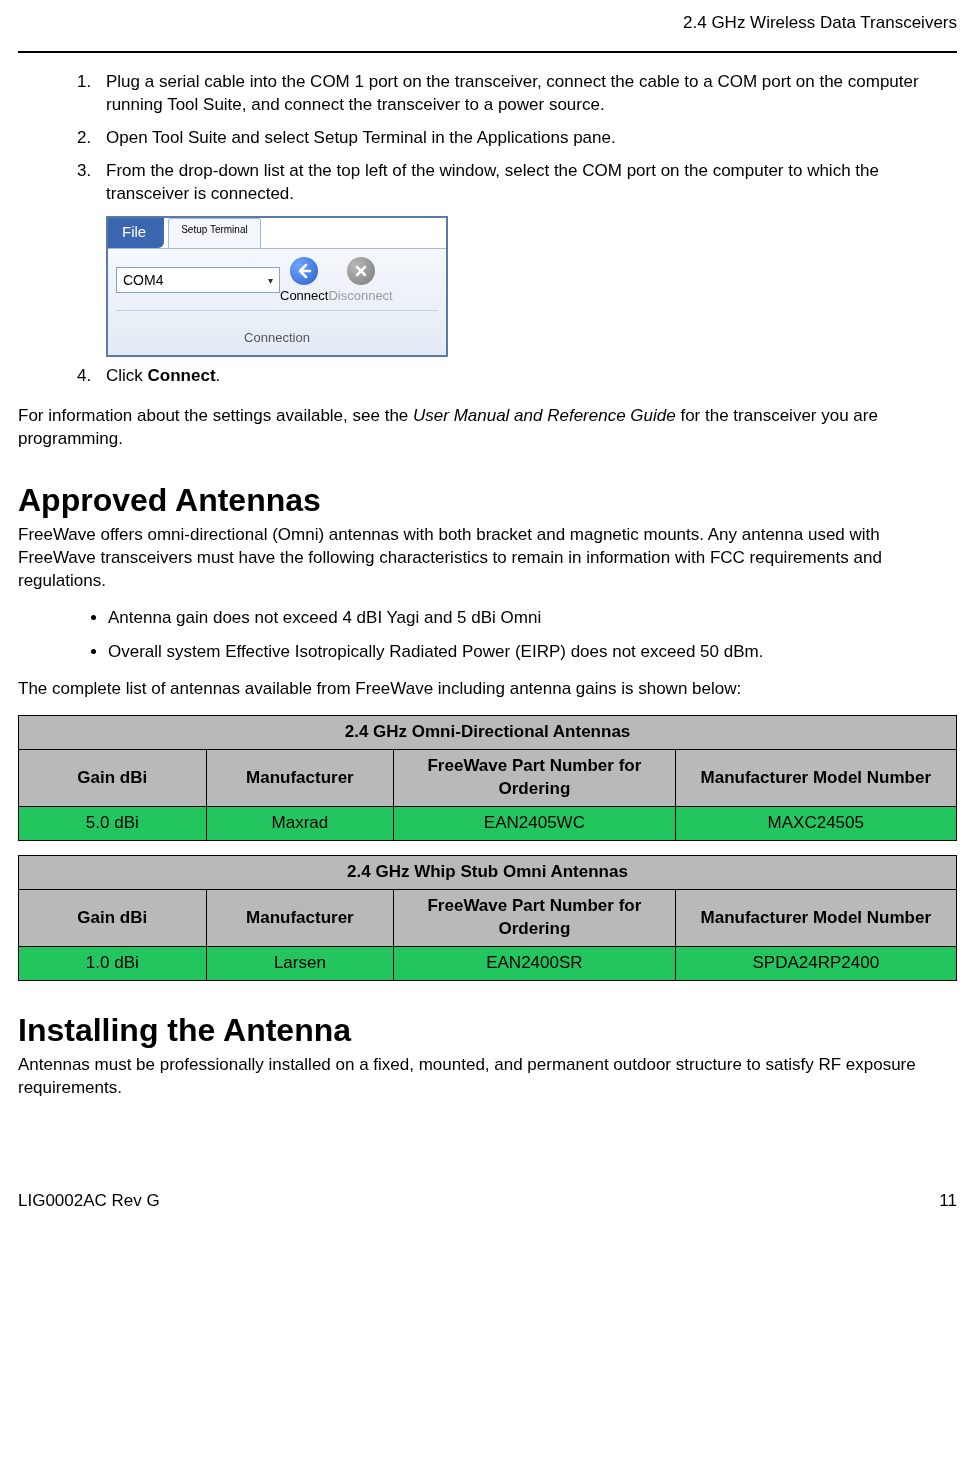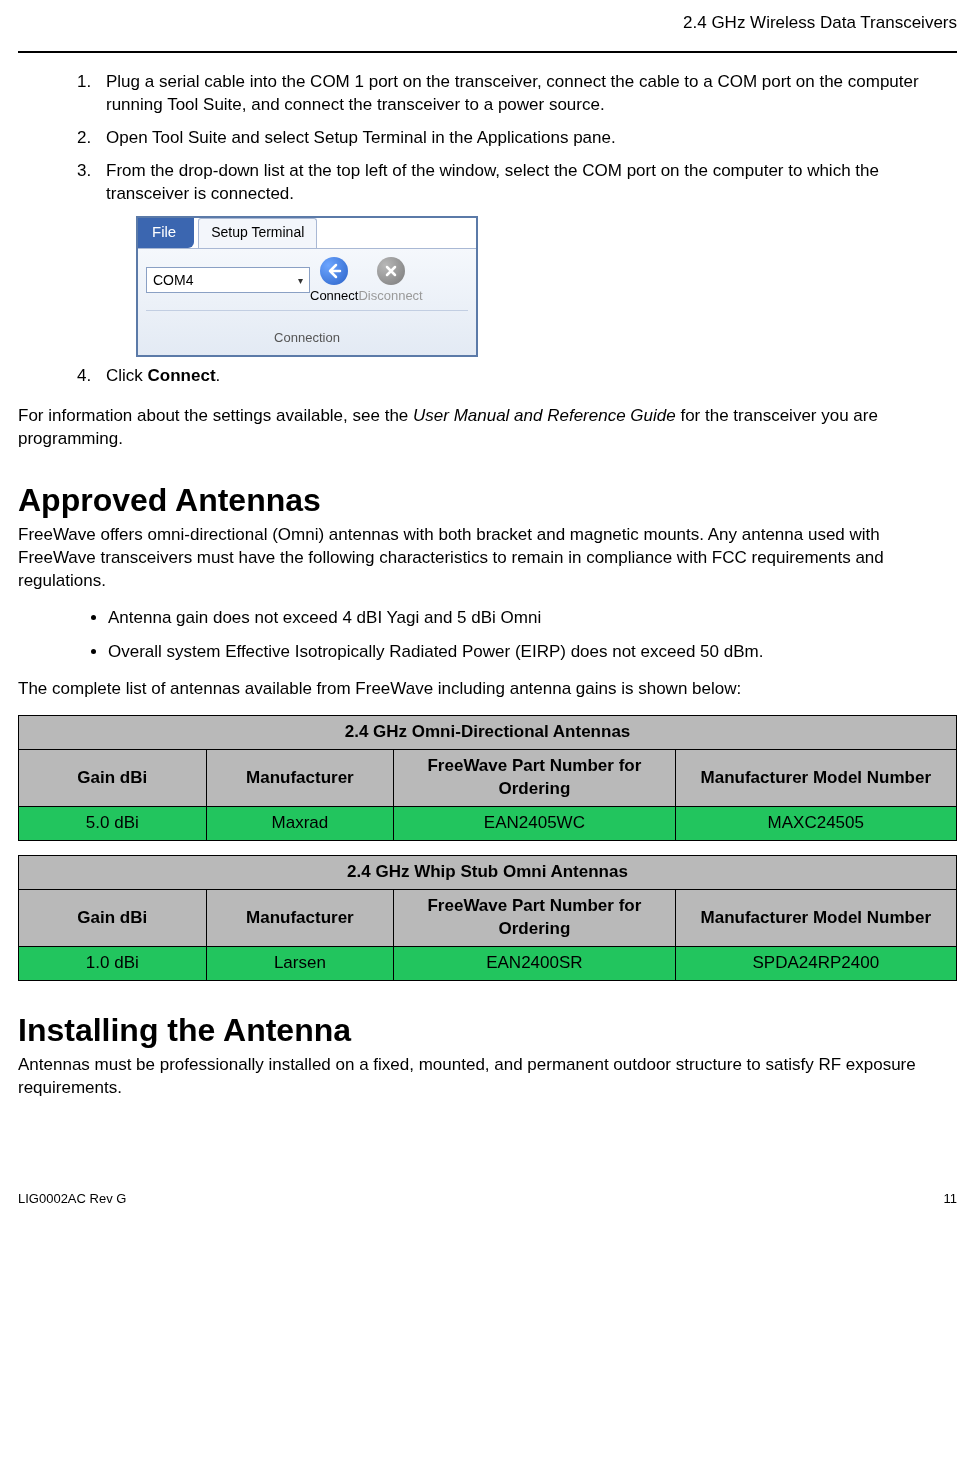--- a/index.html
+++ b/index.html
@@ -30,41 +30,40 @@
     padding-left: 10px;
     margin-bottom: 10px;
   }
   .app-fig {
     margin: 8px 0 8px 88px;
   }
   .app-window {
     border: 2px solid #5b7aa8;
     width: 338px;
     background: #e9eef7;
-    margin-left: 30px;
   }
   .app-menubar {
     display: flex;
     height: 30px;
     background: #fff;
   }
   .app-file {
     background: #3b66b0;
     color: #fff;
     padding: 4px 18px 4px 14px;
     font-size: 15px;
     border-radius: 0 0 6px 0;
   }
   .app-tab {
     border: 1px solid #a9b8d4;
     border-bottom: none;
     background: #f3f6fb;
     padding: 4px 12px;
     margin-left: 4px;
-    font-size: 14px;
+    font-size: 10px;
     border-radius: 3px 3px 0 0;
   }
   .app-body {
     border-top: 1px solid #a9b8d4;
     padding: 8px;
     background: linear-gradient(#f5f8fc,#e3eaf4);
   }
   .app-row {
     display: flex;
     align-items: center;
@@ -145,21 +144,21 @@
     background: #b9b9b9;
     font-weight: bold;
   }
   table.antenna .data-row td {
     background: #22c55e;
   }
   .footer {
     display: flex;
     justify-content: space-between;
     margin-top: 90px;
-    font-size: 13px;
+    font-size: 17px;
   }
   .bold { font-weight: bold; }
   .italic { font-style: italic; }
 </style>
 </head>
 <body>
 
 <div class="header-right">2.4 GHz Wireless Data Transceivers</div>
 <hr class="header-rule">
 
@@ -207,21 +206,21 @@
   <li>
     <span>Click </span><span class="bold">Connect</span><span>.</span>
   </li>
 </ol>
 
 <p>
   <span>For information about the settings available, see the </span><span class="italic">User Manual and Reference Guide</span><span> for the transceiver you are programming.</span>
 </p>
 
 <h1>Approved Antennas</h1>
-<div>FreeWave offers omni-directional (Omni) antennas with both bracket and magnetic mounts. Any antenna used with FreeWave transceivers must have the following characteristics to remain in compliance with FCC requirements and regulations.</div>
+<div>FreeWave offers omni-directional (Omni) antennas with both bracket and magnetic mounts. Any antenna used with FreeWave transceivers must have the following characteristics to remain in information with FCC requirements and regulations.</div>
 
 <ul class="bullets">
   <li>Antenna gain does not exceed 4 dBI Yagi and 5 dBi Omni</li>
   <li>Overall system Effective Isotropically Radiated Power (EIRP) does not exceed 50 dBm.</li>
 </ul>
 
 <div>The complete list of antennas available from FreeWave including antenna gains is shown below:</div>
 
 <table class="antenna">
   <tbody>

